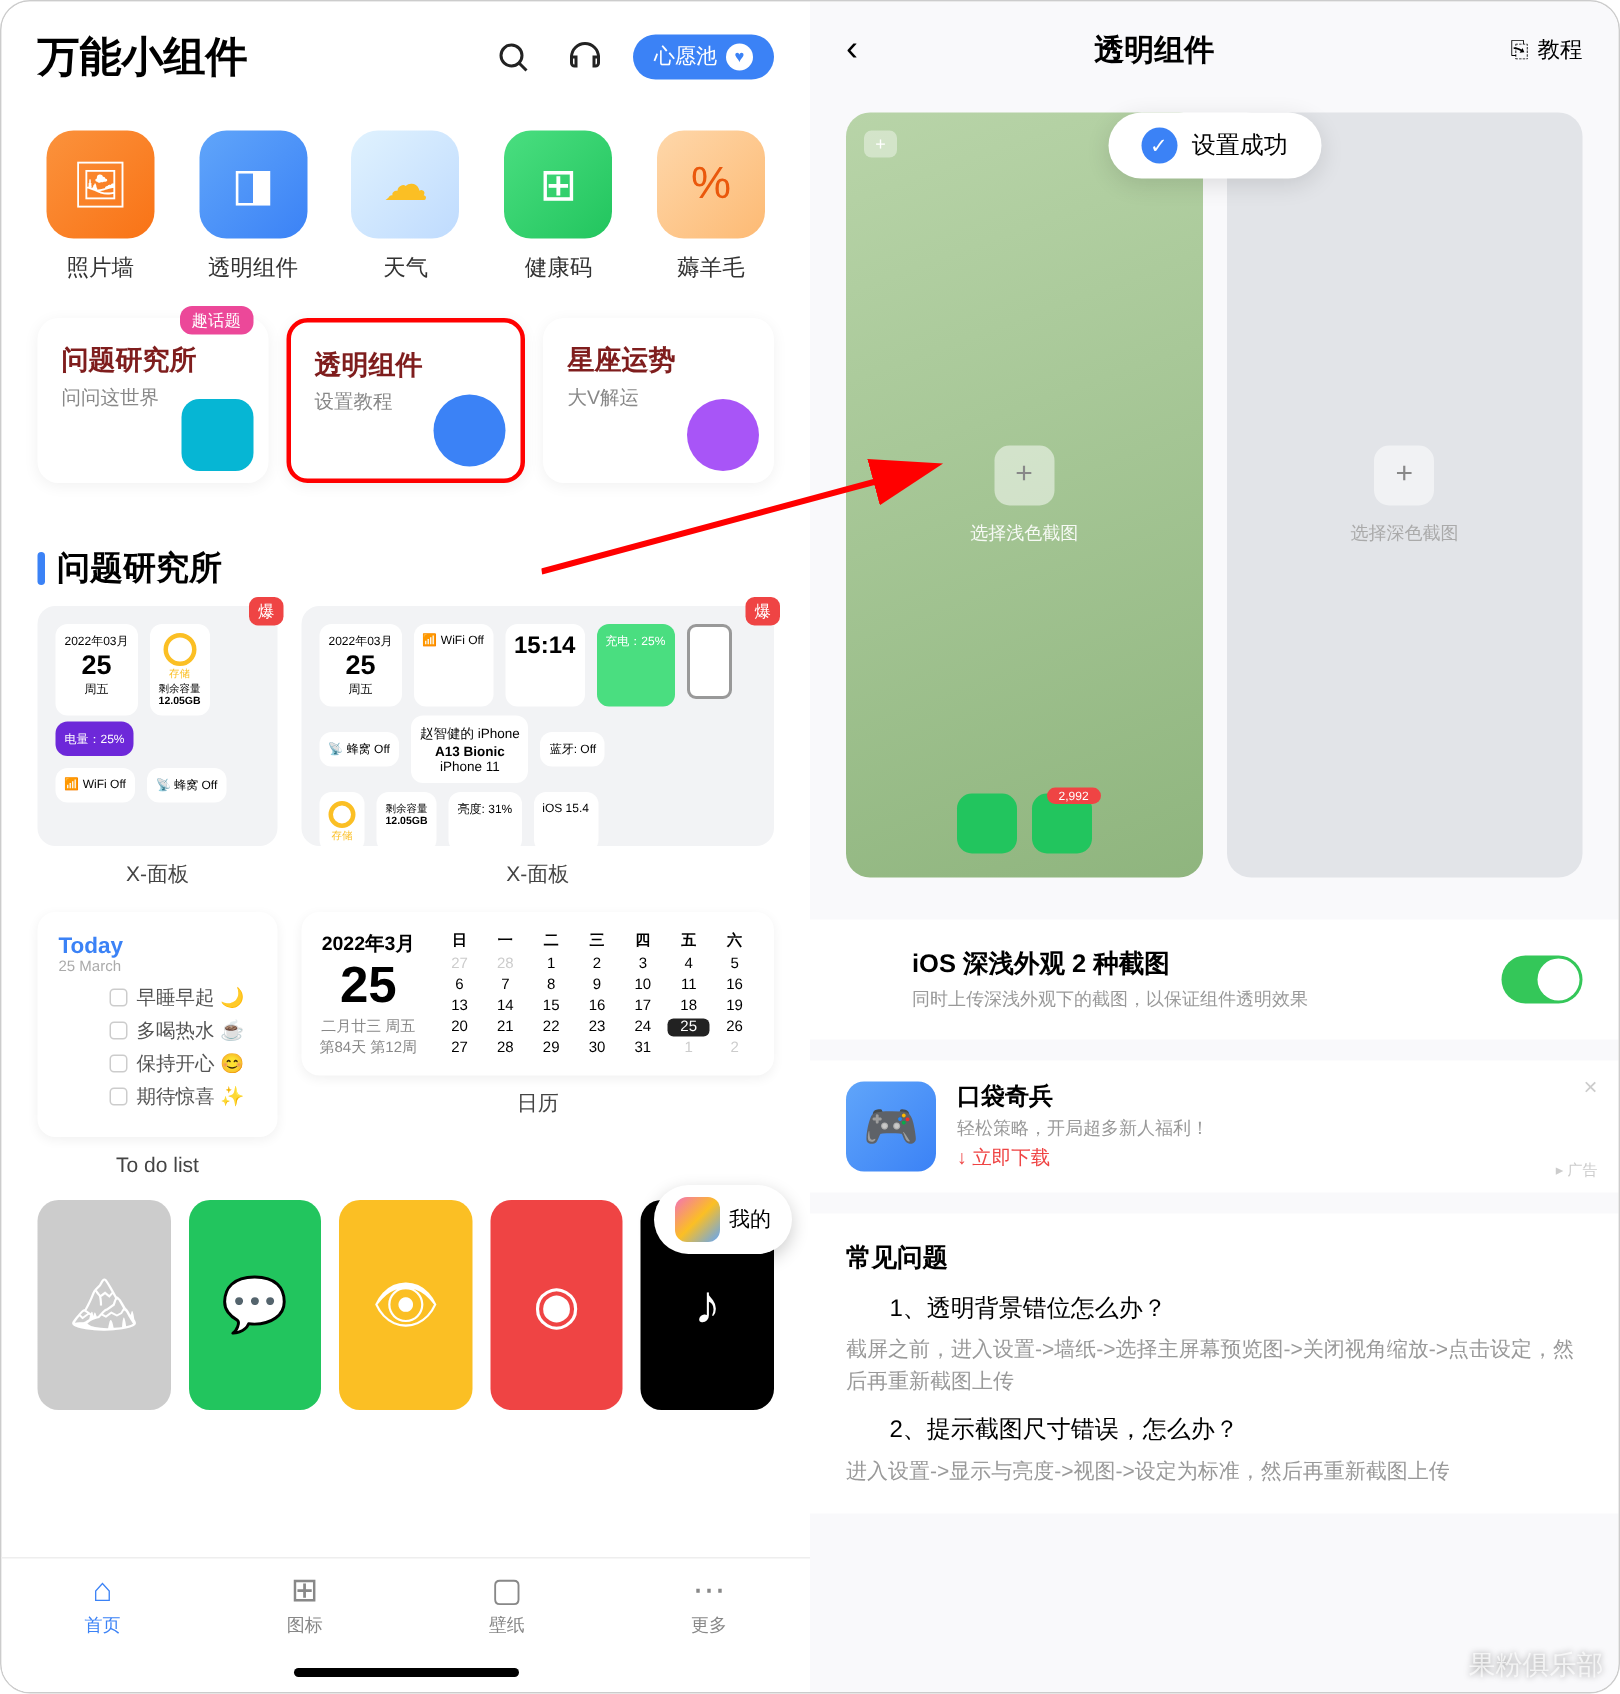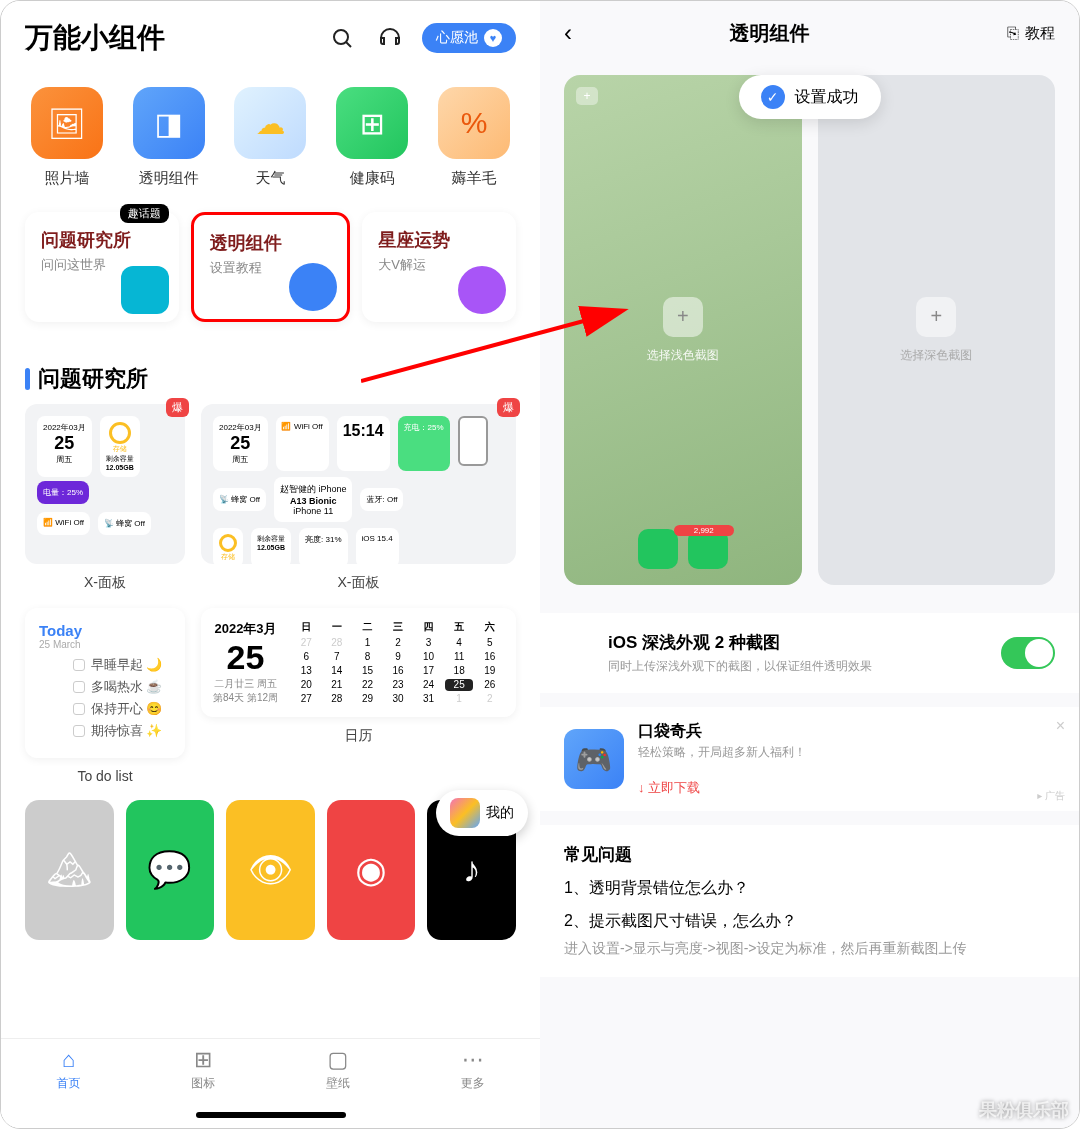--- a/index.html
+++ b/index.html
@@ -17,21 +17,21 @@
 .grid-row { display: flex; padding: 12px 24px; gap: 18px; }
 .app-tile { flex: 1; display: flex; flex-direction: column; align-items: center; gap: 10px; }
 .app-icon { width: 72px; height: 72px; border-radius: 18px; display: flex; align-items: center; justify-content: center; color: #fff; font-size: 30px; }
 .app-label { font-size: 15px; color: #333; }
 
 .card-row { display: flex; padding: 12px 24px; gap: 12px; }
 .feature-card { flex: 1; background: #fff; border-radius: 14px; padding: 16px; box-shadow: 0 2px 10px rgba(0,0,0,0.06); position: relative; height: 110px; }
 .feature-card.highlight { border: 3px solid #f00; }
 .fc-title { font-size: 18px; font-weight: 700; color: #7f1d1d; }
 .fc-sub { font-size: 13px; color: #888; margin-top: 4px; }
-.fc-badge { position: absolute; top: -8px; right: 10px; background: #000000; color: #fff; font-size: 11px; padding: 2px 8px; border-radius: 8px; }
+.fc-badge { position: absolute; top: -8px; right: 10px; background: #ec4899; color: #fff; font-size: 11px; padding: 2px 8px; border-radius: 8px; }
 .fc-icon { position: absolute; bottom: 8px; right: 10px; width: 48px; height: 48px; border-radius: 12px; }
 
 .section-title { padding: 30px 24px 10px; font-size: 22px; font-weight: 700; display: flex; align-items: center; gap: 8px; }
 .sec-bar { width: 5px; height: 22px; background: #3b82f6; border-radius: 3px; }
 
 .widgets-row { display: flex; padding: 0 24px; gap: 16px; }
 .widget-panel { background: #f2f3f5; border-radius: 12px; padding: 10px; position: relative; }
 .widget-panel.small { width: 160px; height: 160px; }
 .widget-panel.large { flex: 1; height: 160px; }
 .hot-badge { position: absolute; top: -6px; right: -4px; background: #ef4444; color: #fff; font-size: 11px; padding: 2px 6px; border-radius: 6px; }
@@ -80,45 +80,45 @@
 
 .preview-row { display: flex; gap: 16px; padding: 10px 24px; }
 .phone-prev { flex: 1; height: 510px; border-radius: 16px; position: relative; display: flex; flex-direction: column; align-items: center; justify-content: center; gap: 10px; }
 .phone-prev.light { background: linear-gradient(160deg, #b8d4a8 0%, #a8c898 40%, #8fb57e 100%); }
 .phone-prev.dark { background: #e2e4e8; }
 .prev-plus { width: 40px; height: 40px; background: rgba(255,255,255,0.5); border-radius: 10px; display: flex; align-items: center; justify-content: center; font-size: 20px; color: #888; }
 .prev-label { font-size: 12px; color: rgba(255,255,255,0.9); }
 .phone-prev.dark .prev-label { color: #aaa; }
 .prev-dock { position: absolute; bottom: 16px; display: flex; gap: 10px; }
 .dock-app { width: 40px; height: 40px; border-radius: 10px; position: relative; }
-.dock-badge { position: absolute; top: -4px; right: -6px; background: #ef4444; color: #fff; font-size: 8px; padding: 1px 20px; border-radius: 8px; }
+.dock-badge { position: absolute; top: -4px; right: -6px; background: #ef4444; color: #fff; font-size: 8px; padding: 1px 8px; border-radius: 8px; }
 .prev-corner { position: absolute; top: 12px; left: 12px; width: 22px; height: 18px; background: rgba(255,255,255,0.4); border-radius: 5px; display: flex; align-items: center; justify-content: center; font-size: 12px; color: #fff; }
 
 .setting-row { background: #fff; margin: 18px 0 0; padding: 18px 24px; display: flex; align-items: center; }
 .setting-txt { flex: 1; margin-left: 44px; }
 .st-title { font-size: 17px; font-weight: 600; }
 .st-sub { font-size: 12px; color: #999; margin-top: 4px; }
 .toggle { width: 54px; height: 32px; background: #34c759; border-radius: 20px; position: relative; }
 .toggle::after { content: ""; position: absolute; width: 28px; height: 28px; background: #fff; border-radius: 50%; top: 2px; right: 2px; }
 
 .ad-row { background: #fff; margin-top: 14px; padding: 14px 24px; display: flex; gap: 14px; align-items: center; position: relative; }
 .ad-icon { width: 60px; height: 60px; border-radius: 12px; background: linear-gradient(135deg, #60a5fa, #3b82f6); display: flex; align-items: center; justify-content: center; font-size: 30px; }
 .ad-txt .ad-title { font-size: 16px; font-weight: 600; }
-.ad-txt .ad-sub { font-size: 12px; color: #999; margin: 2px 0 18px; }
+.ad-txt .ad-sub { font-size: 12px; color: #999; margin: 2px 0 2px; }
 .ad-dl { color: #ef4444; font-size: 13px; }
 .ad-close { position: absolute; top: 10px; right: 14px; color: #ccc; font-size: 16px; }
 .ad-tag { position: absolute; bottom: 8px; right: 14px; color: #ccc; font-size: 10px; }
 
 .faq { background: #fff; margin-top: 14px; padding: 18px 24px; }
 .faq-title { font-size: 17px; font-weight: 700; margin-bottom: 12px; }
-.faq-q { font-size: 16px; font-weight: 500; margin-top: 12px; }
+.faq-q { font-size: 16px; font-weight: 500; margin-top: 12px; margin-left: 29px; }
 .faq-a { font-size: 14px; color: #999; margin-top: 6px; line-height: 1.5; }
 
 .arrow { position: absolute; left: 360px; top: 300px; width: 270px; height: 100px; z-index: 10; pointer-events: none; }
-.watermark { position: absolute; bottom: 6px; right: 10px; color: rgba(255,255,255,0.7); font-size: 18px; font-weight: 700; text-shadow: 0 0 4px rgba(0,0,0,0.4); }
+.watermark { position: absolute; bottom: 6px; right: 10px; color: rgba(255,255,255,0.7); font-size: 18px; font-weight: 400; text-shadow: 0 0 4px rgba(0,0,0,0.4); }
 </style>
 </head>
 <body>
 
 <div class="screen screen-left">
   <div class="header">
     <div class="header-title">万能小组件</div>
     <div class="icon-btn">
         <svg width="24" height="24" viewBox="0 0 24 24" fill="none" stroke="currentColor" stroke-width="2">
           <circle cx="11" cy="11" r="7"></circle>
@@ -411,20 +411,21 @@
       <div class="ad-sub">轻松策略，开局超多新人福利！</div>
       <div class="ad-dl">↓ 立即下载</div>
     </div>
     <div class="ad-close">×</div>
     <div class="ad-tag">▸ 广告</div>
   </div>
 
   <div class="faq">
     <div class="faq-title">常见问题</div>
     <div class="faq-q">1、透明背景错位怎么办？</div>
+    <div class="faq-a">截屏之前，进入设置-&gt;墙纸-&gt;选择主屏幕预览图-&gt;关闭视角缩放-&gt;点击设定，然后再重新截图上传</div>
     <div class="faq-q">2、提示截图尺寸错误，怎么办？</div>
     <div class="faq-a">进入设置-&gt;显示与亮度-&gt;视图-&gt;设定为标准，然后再重新截图上传</div>
   </div>
 </div>
 
 <svg class="arrow">
   <defs>
       <marker id="ah" markerWidth="12" markerHeight="12" refX="10" refY="4" orient="auto">
         <polygon points="0 0, 12 4, 0 8" fill="#f00"></polygon>
       </marker>

